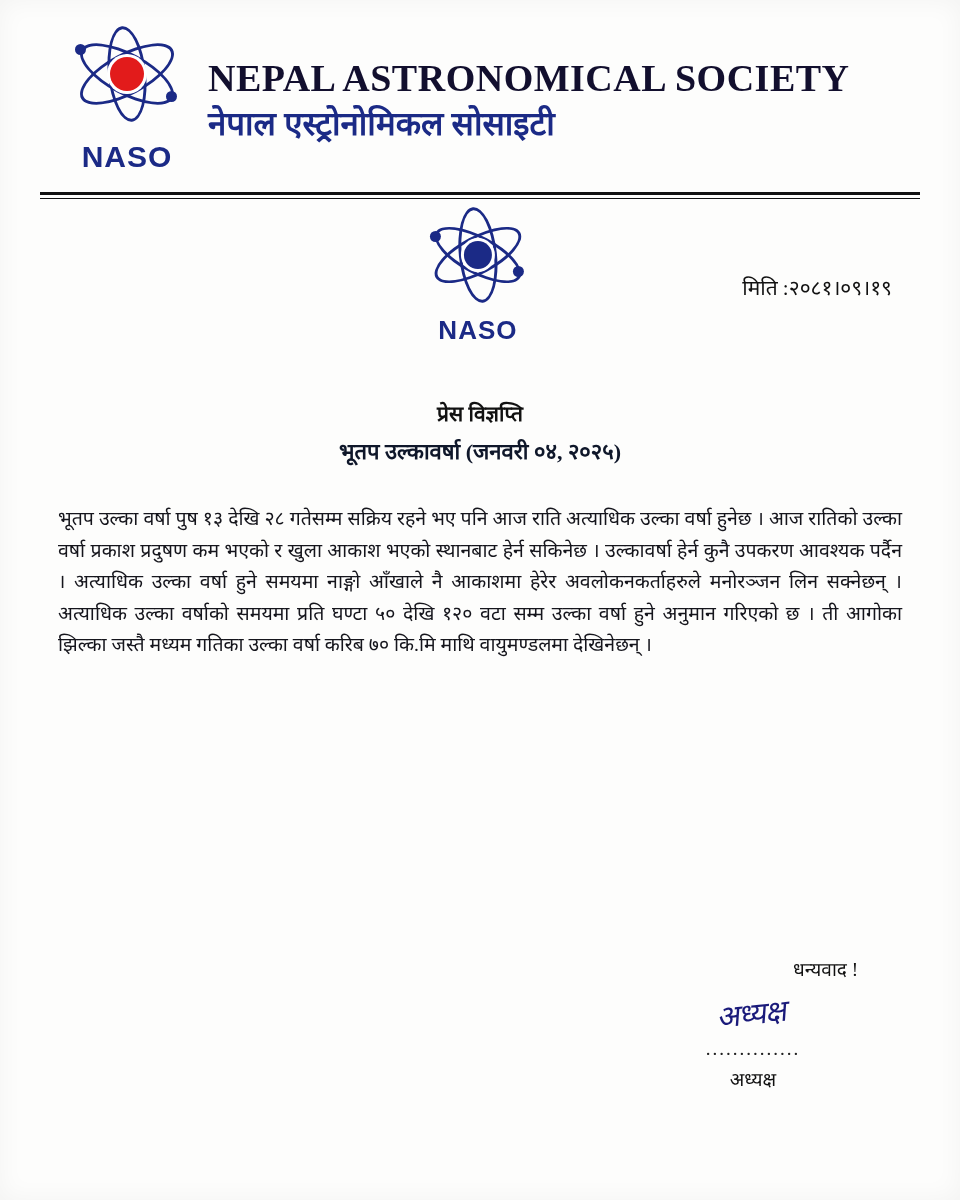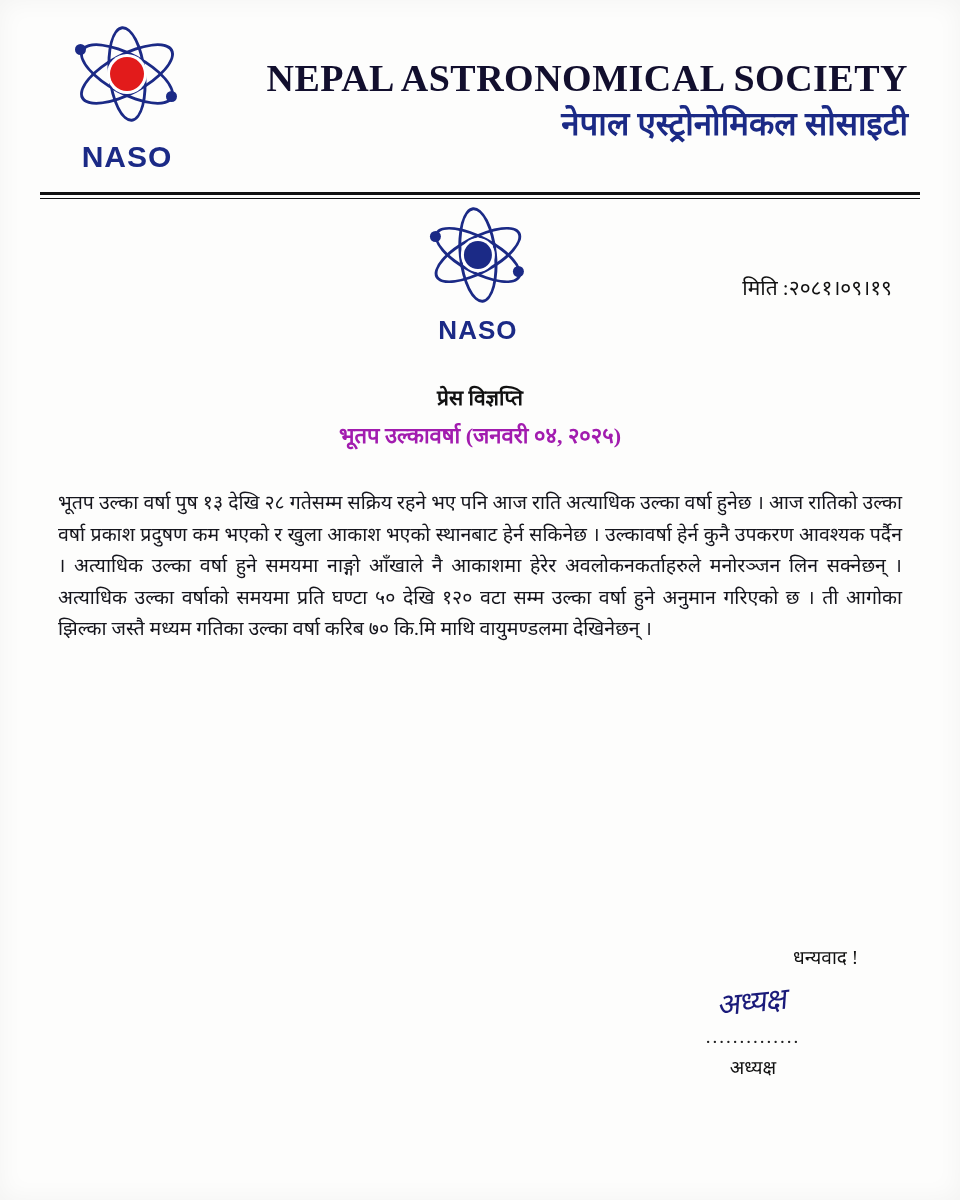--- a/index.html
+++ b/index.html
@@ -74,21 +74,21 @@
     margin-top: 18px;
     font-family: "Liberation Sans", sans-serif;
     font-weight: bold;
     font-size: 30px;
     letter-spacing: 1px;
     color: #1b2a86;
   }
 
   .title-block {
     flex: 1 1 auto;
-    text-align: right;
+    text-align: left;
     padding-left: 6px;
   }
   .org-en {
     font-family: "Liberation Serif", serif;
     font-weight: bold;
     font-size: 38px;
     letter-spacing: 0.5px;
     color: #120f2e;
     white-space: nowrap;
   }
@@ -133,53 +133,53 @@
     position: absolute;
     right: 68px;
     top: 60px;
     font-size: 21px;
     color: #111;
     white-space: nowrap;
   }
 
   
   .subject {
-    margin-top: 30px;
+    margin-top: 46px;
     text-align: center;
   }
   .subject .s1 {
     font-size: 21px;
     font-weight: bold;
     color: #111;
   }
   .subject .s2 {
     margin-top: 8px;
     font-size: 22px;
     font-weight: bold;
-    color: #a21caf;
+    color: #0f172a;
   }
 
   
   .body-text {
     margin: 38px 58px 0 58px;
   }
   .para {
     font-size: 19.5px;
     line-height: 1.62;
     text-align: justify;
     text-justify: inter-word;
     margin-bottom: 22px;
     color: #15151c;
   }
 
   
   .sign-block {
     position: absolute;
     right: 92px;
-    bottom: 120px;
+    bottom: 108px;
     text-align: center;
     width: 230px;
   }
   .thanks {
     font-size: 19px;
     margin-bottom: 10px;
     text-align: right;
     padding-right: 10px;
   }
   .signature {

